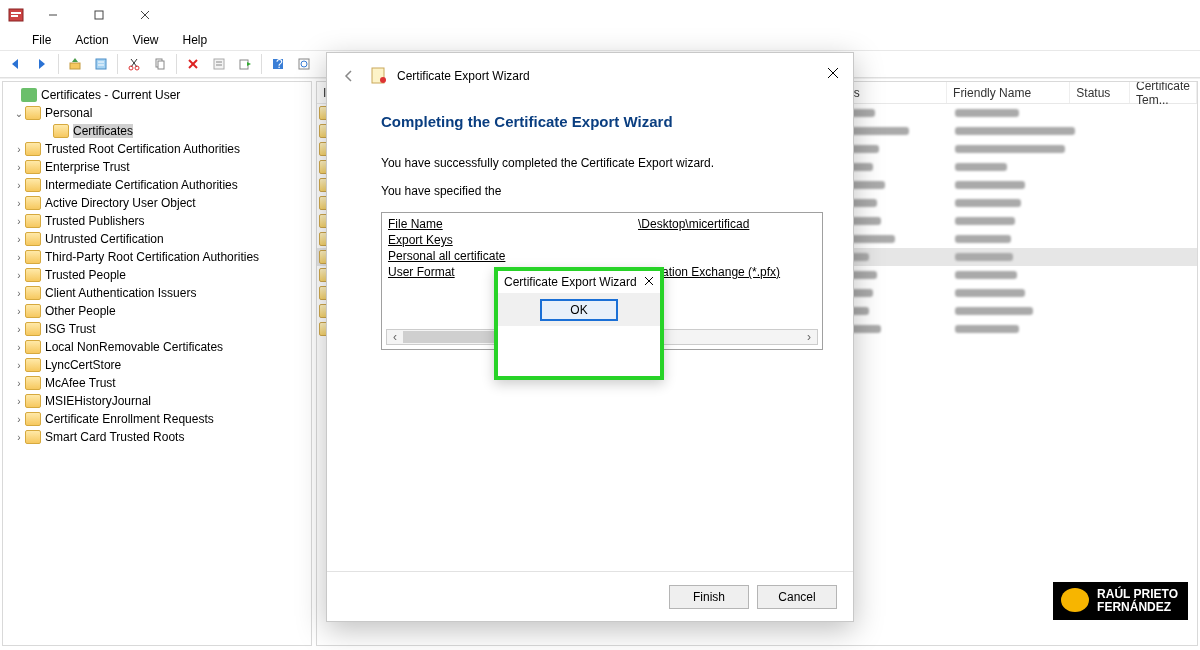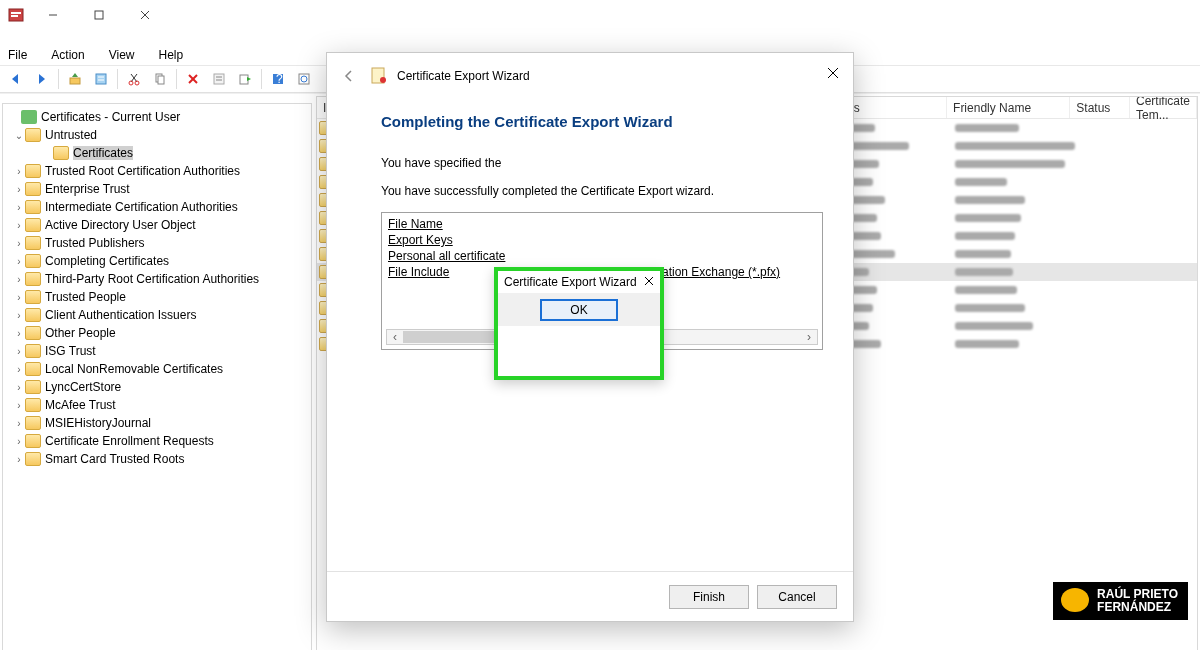--- a/index.html
+++ b/index.html
@@ -6,31 +6,31 @@
 body { background: #fff; width: 1200px; height: 650px; position: relative; overflow: hidden; }
 
 
 .titlebar { height: 30px; display: flex; align-items: center; padding: 0 4px 0 8px; color: #777; }
 .titlebar .app-icon { width: 16px; height: 16px; margin-right: 6px; display: inline-block; }
 .titlebar .title-text { flex: 1; }
 .titlebar .win-controls { display: flex; }
 .titlebar .wc { width: 46px; height: 30px; display: flex; align-items: center; justify-content: center; color: #555; }
 
 
-.menubar { height: 20px; display: flex; align-items: center; padding-left: 0; gap: 8px; margin-top: 15px; }
+.menubar { height: 20px; display: flex; align-items: center; padding-left: 24px; gap: 8px; }
 .menubar span { padding: 2px 8px; }
 
 
 .toolbar { height: 28px; border-top: 1px solid #e8e8e8; border-bottom: 1px solid #e0e0e0; display: flex; align-items: center; padding: 0 4px; gap: 2px; }
 .tb-btn { width: 24px; height: 22px; display: flex; align-items: center; justify-content: center; border: 1px solid transparent; }
 .tb-sep { width: 1px; height: 20px; background: #ddd; margin: 0 2px; }
 
 
 .content { display: flex; height: calc(650px - 30px - 20px - 28px - 2px); border-top: 1px solid #f0f0f0; }
-.tree-pane { width: 310px; border: 1px solid #d9d9d9; margin: 9px 0 2px 2px; background: #fff; overflow: hidden; padding: 4px 2px; }
+.tree-pane { width: 310px; border: 1px solid #d9d9d9; margin: 2px 0 2px 2px; background: #fff; overflow: hidden; padding: 4px 2px; }
 .list-pane { flex: 1; border: 1px solid #d9d9d9; margin: 2px 2px 2px 4px; background: #fff; position: relative; overflow: hidden; }
 
 
 .node { display: flex; align-items: center; height: 18px; padding-left: 4px; white-space: nowrap; }
 .node .caret { width: 12px; text-align: center; color: #666; font-size: 10px; }
 .node .ficon { width: 16px; height: 14px; margin-right: 4px; display: inline-block; }
 .folder { background: linear-gradient(#ffe9a8,#f6c85f); border: 1px solid #d6a93e; border-radius: 2px; }
 .node.sel .label { background: #d0d0d0; }
 .node.root .ficon { background: #6bbf6b; border-radius: 2px; }
 
@@ -196,21 +196,21 @@
 
   <div class="tree-pane">
     <div class="node root">
         <span class="caret"></span>
         <span class="ficon"></span>
         <span class="label">Certificates - Current User</span>
       </div>
     <div class="node" style="padding-left:8px">
         <span class="caret">⌄</span>
         <span class="ficon folder"></span>
-        <span class="label">Untrusted</span>
+        <span class="label">Personal</span>
       </div>
     <div class="node sel" style="padding-left:36px">
         <span class="caret"></span>
         <span class="ficon folder"></span>
         <span class="label">Certificates</span>
       </div>
     <div id="tree-rest">
         <div class="node" style="padding-left: 8px;">
           <span class="caret">›</span>
           <span class="ficon folder"></span>
@@ -232,21 +232,21 @@
           <span class="label">Active Directory User Object</span>
         </div>
         <div class="node" style="padding-left: 8px;">
           <span class="caret">›</span>
           <span class="ficon folder"></span>
           <span class="label">Trusted Publishers</span>
         </div>
         <div class="node" style="padding-left: 8px;">
           <span class="caret">›</span>
           <span class="ficon folder"></span>
-          <span class="label">Completing Certificates</span>
+          <span class="label">Untrusted Certification</span>
         </div>
         <div class="node" style="padding-left: 8px;">
           <span class="caret">›</span>
           <span class="ficon folder"></span>
           <span class="label">Third-Party Root Certification Authorities</span>
         </div>
         <div class="node" style="padding-left: 8px;">
           <span class="caret">›</span>
           <span class="ficon folder"></span>
           <span class="label">Trusted People</span>
@@ -442,35 +442,36 @@
     <span>Certificate Export Wizard</span>
     <div class="wizard-close">
         <svg width="12" height="12">
           <line x1="1" y1="1" x2="11" y2="11" stroke="#000"></line>
           <line x1="11" y1="1" x2="1" y2="11" stroke="#000"></line>
         </svg>
       </div>
   </div>
   <div class="wizard-body">
     <h2>Completing the Certificate Export Wizard</h2>
+    <div class="line">You have successfully completed the Certificate Export wizard.</div>
     <div class="line">You have specified the</div>
-    <div class="line">You have successfully completed the Certificate Export wizard.</div>
     <div class="settings-box">
       <div class="sb-rows">
         <div class="sb-row">
             <span class="k">File Name</span>
+            <span class="v" style="padding-left:80px">\Desktop\micertificad</span>
           </div>
         <div class="sb-row">
             <span class="k">Export Keys</span>
           </div>
         <div class="sb-row">
             <span class="k">Personal all certificate</span>
           </div>
         <div class="sb-row">
-            <span class="k">File Include</span>
+            <span class="k">User Format</span>
             <span class="v" style="padding-left:80px">formation Exchange (*.pfx)</span>
           </div>
       </div>
       <div class="sb-scroll">
         <div class="ar">‹</div>
           <div class="track">
             <div class="thumb"></div>
           </div>
           <div class="ar">›</div>
       </div>

